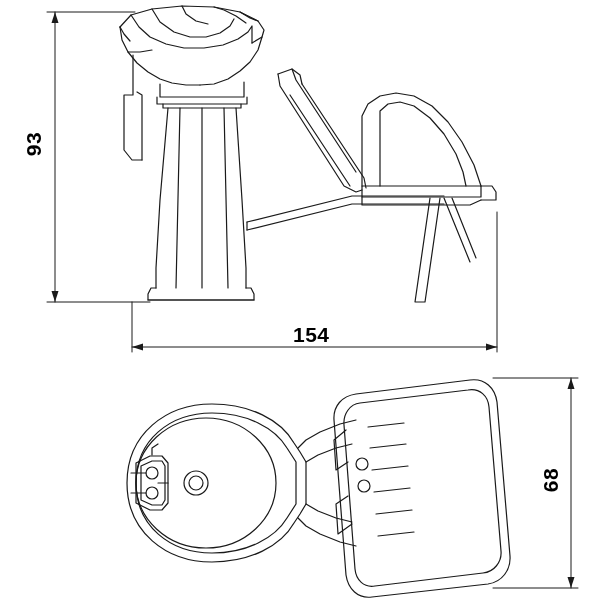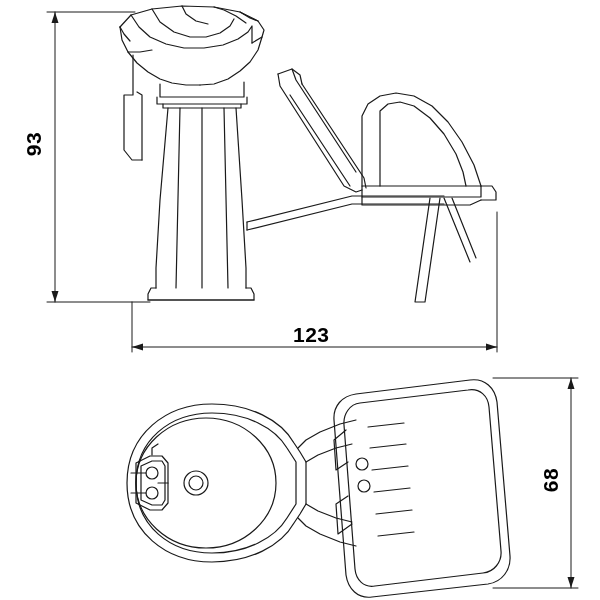--- a/index.html
+++ b/index.html
@@ -180,16 +180,16 @@
         <ellipse cx="362" cy="464" rx="6" ry="6"></ellipse>
         <ellipse cx="364" cy="486" rx="6" ry="6"></ellipse>
         <path d="M346 430 L334 440 L336 470 L348 462"></path>
         <path d="M348 496 L336 504 L338 534 L352 524"></path>
       </g>
 
     </g>
   </svg>
 
   <div class="dim-label" id="label-height">93</div>
-  <div class="dim-label" id="label-length">123</div>
+  <div class="dim-label" id="label-length">154</div>
   <div class="dim-label" id="label-depth">68</div>
 
 </div>
 
 </body></html>

